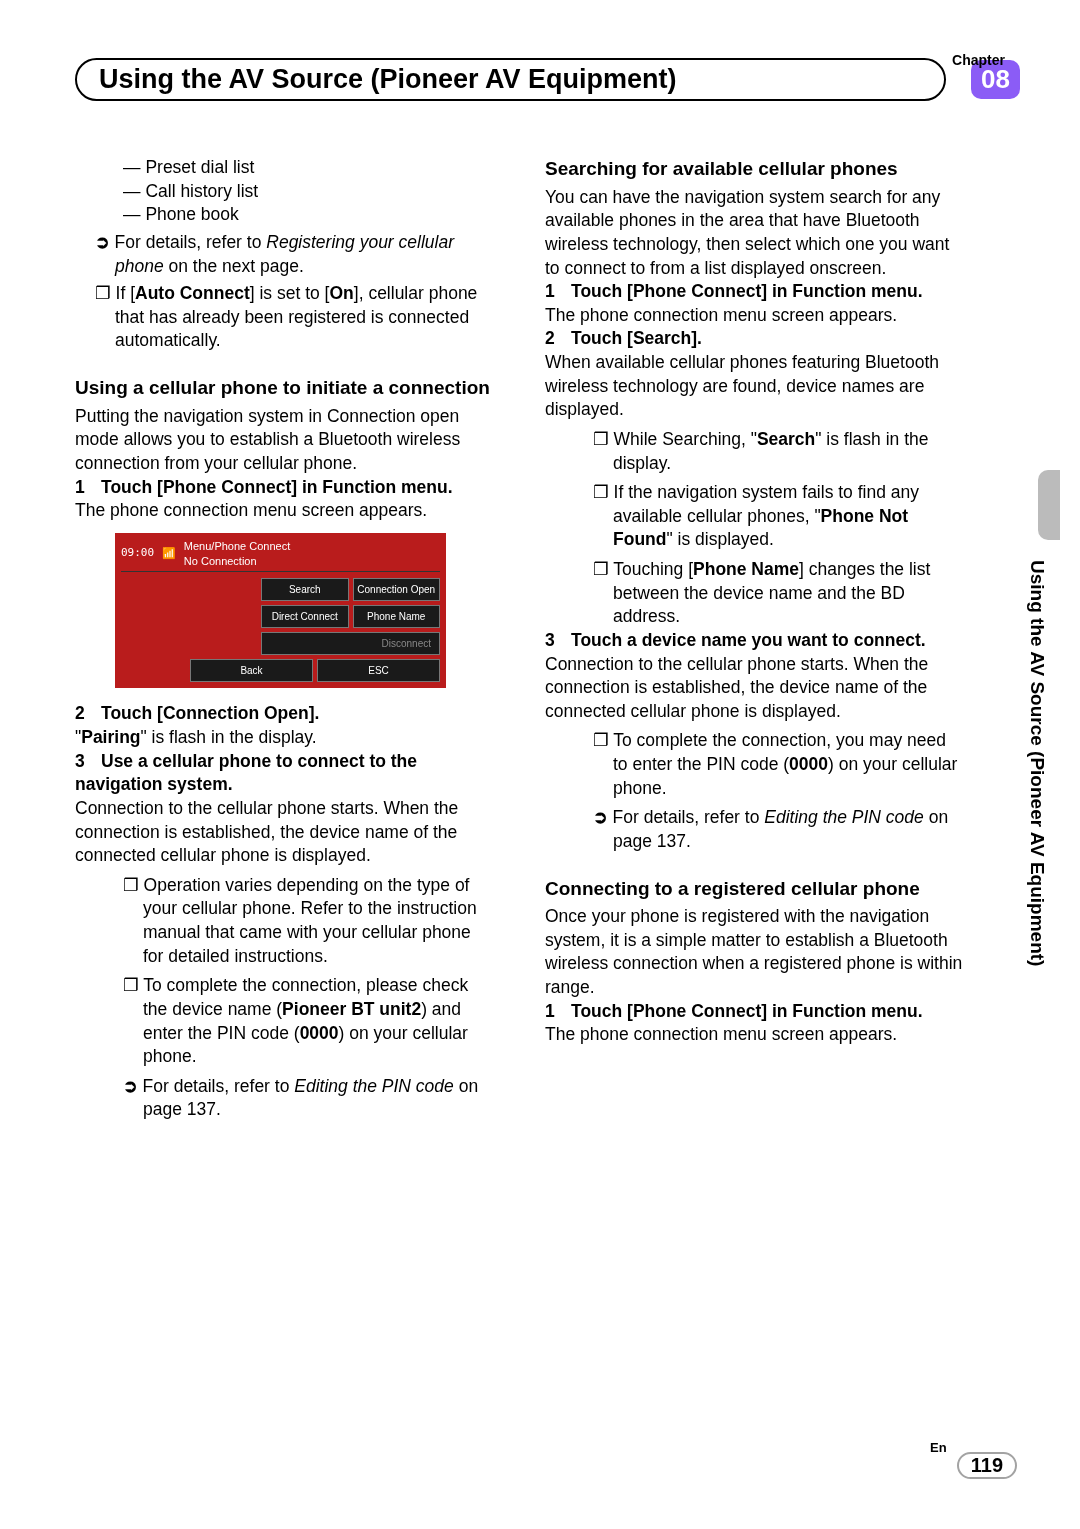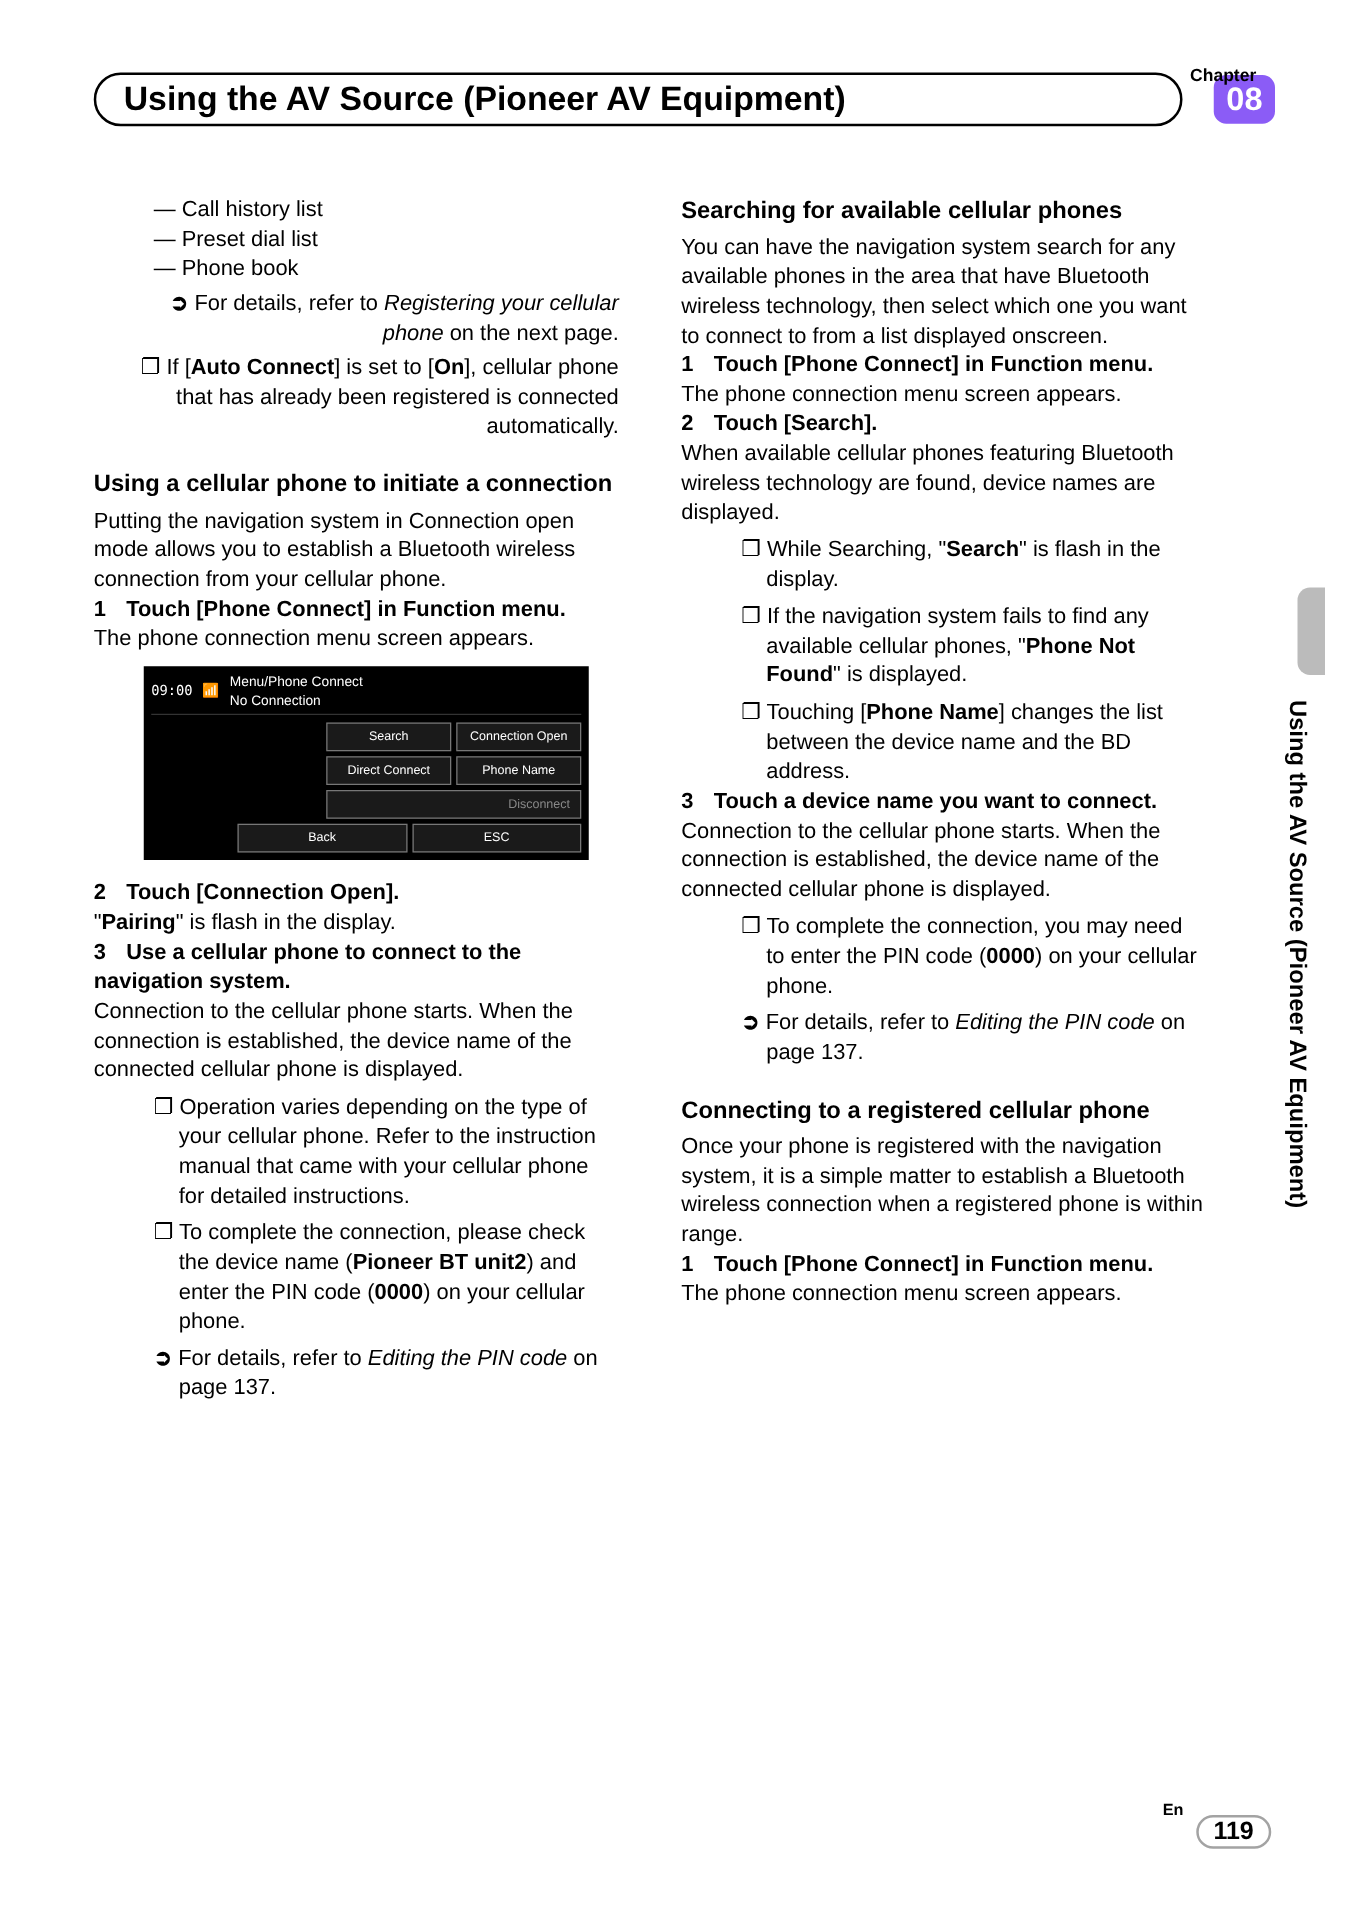--- a/index.html
+++ b/index.html
@@ -59,31 +59,31 @@
   }
   .step {
     font-weight: bold;
   }
   .stepnum { display:inline-block; width: 26px; }
   .body { margin-top: 0; }
   .em { font-style: italic; }
   .bold { font-weight: bold; }
   ul.dash { list-style: none; padding-left: 48px; }
   ul.dash li::before { content: "— "; }
-  ul.icon { list-style: none; padding-left: 20px; text-align: right; }
+  ul.icon { list-style: none; padding-left: 20px; }
   ul.icon li { margin-top: 4px; padding-left: 0; text-indent: -20px; margin-left: 20px;}
   .ic-arrow::before { content: "➲ "; font-weight:bold;}
   .ic-box::before { content: "❐ "; }
   ul.sub { list-style:none; padding-left: 48px; }
   ul.sub li { margin-top: 6px; text-indent: -20px; margin-left: 20px;}
   
   .screenshot {
-    width: 356px;
+    width: 331px;
     margin: 10px auto 14px 40px;
-    background: #000000;
+    background: #b91c1c;
     color: #fff;
     font-size: 11px;
     padding: 6px;
   }
   .scr-top { display:flex; gap:8px; align-items:center; border-bottom:1px solid #333; padding-bottom:3px;}
   .scr-time { font-family: monospace; }
   .scr-title { font-weight: normal; }
   .scr-grid {
     display: grid;
     grid-template-columns: 1fr 1fr;
@@ -146,22 +146,22 @@
 
 <div class="header-row">
   <div class="title-pill">Using the AV Source (Pioneer AV Equipment)</div>
   <div class="chapter-badge">08</div>
 </div>
 
 <div class="columns">
 
   <div class="col">
     <ul class="dash">
+      <li>Preset dial list</li>
       <li>Call history list</li>
-      <li>Preset dial list</li>
       <li>Phone book</li>
     </ul>
     <ul class="icon">
       <li class="ic-arrow"><span>For details, refer to </span><span class="em">Registering your cellular phone</span><span> on the next page.</span></li>
       <li class="ic-box"><span>If [</span><span class="bold">Auto Connect</span><span>] is set to [</span><span class="bold">On</span><span>], cellular phone that has already been registered is connected automatically.</span></li>
     </ul>
 
     <div class="heading">Using a cellular phone to initiate a connection</div>
     <div class="body">Putting the navigation system in Connection open mode allows you to establish a Bluetooth wireless connection from your cellular phone.</div>
 

